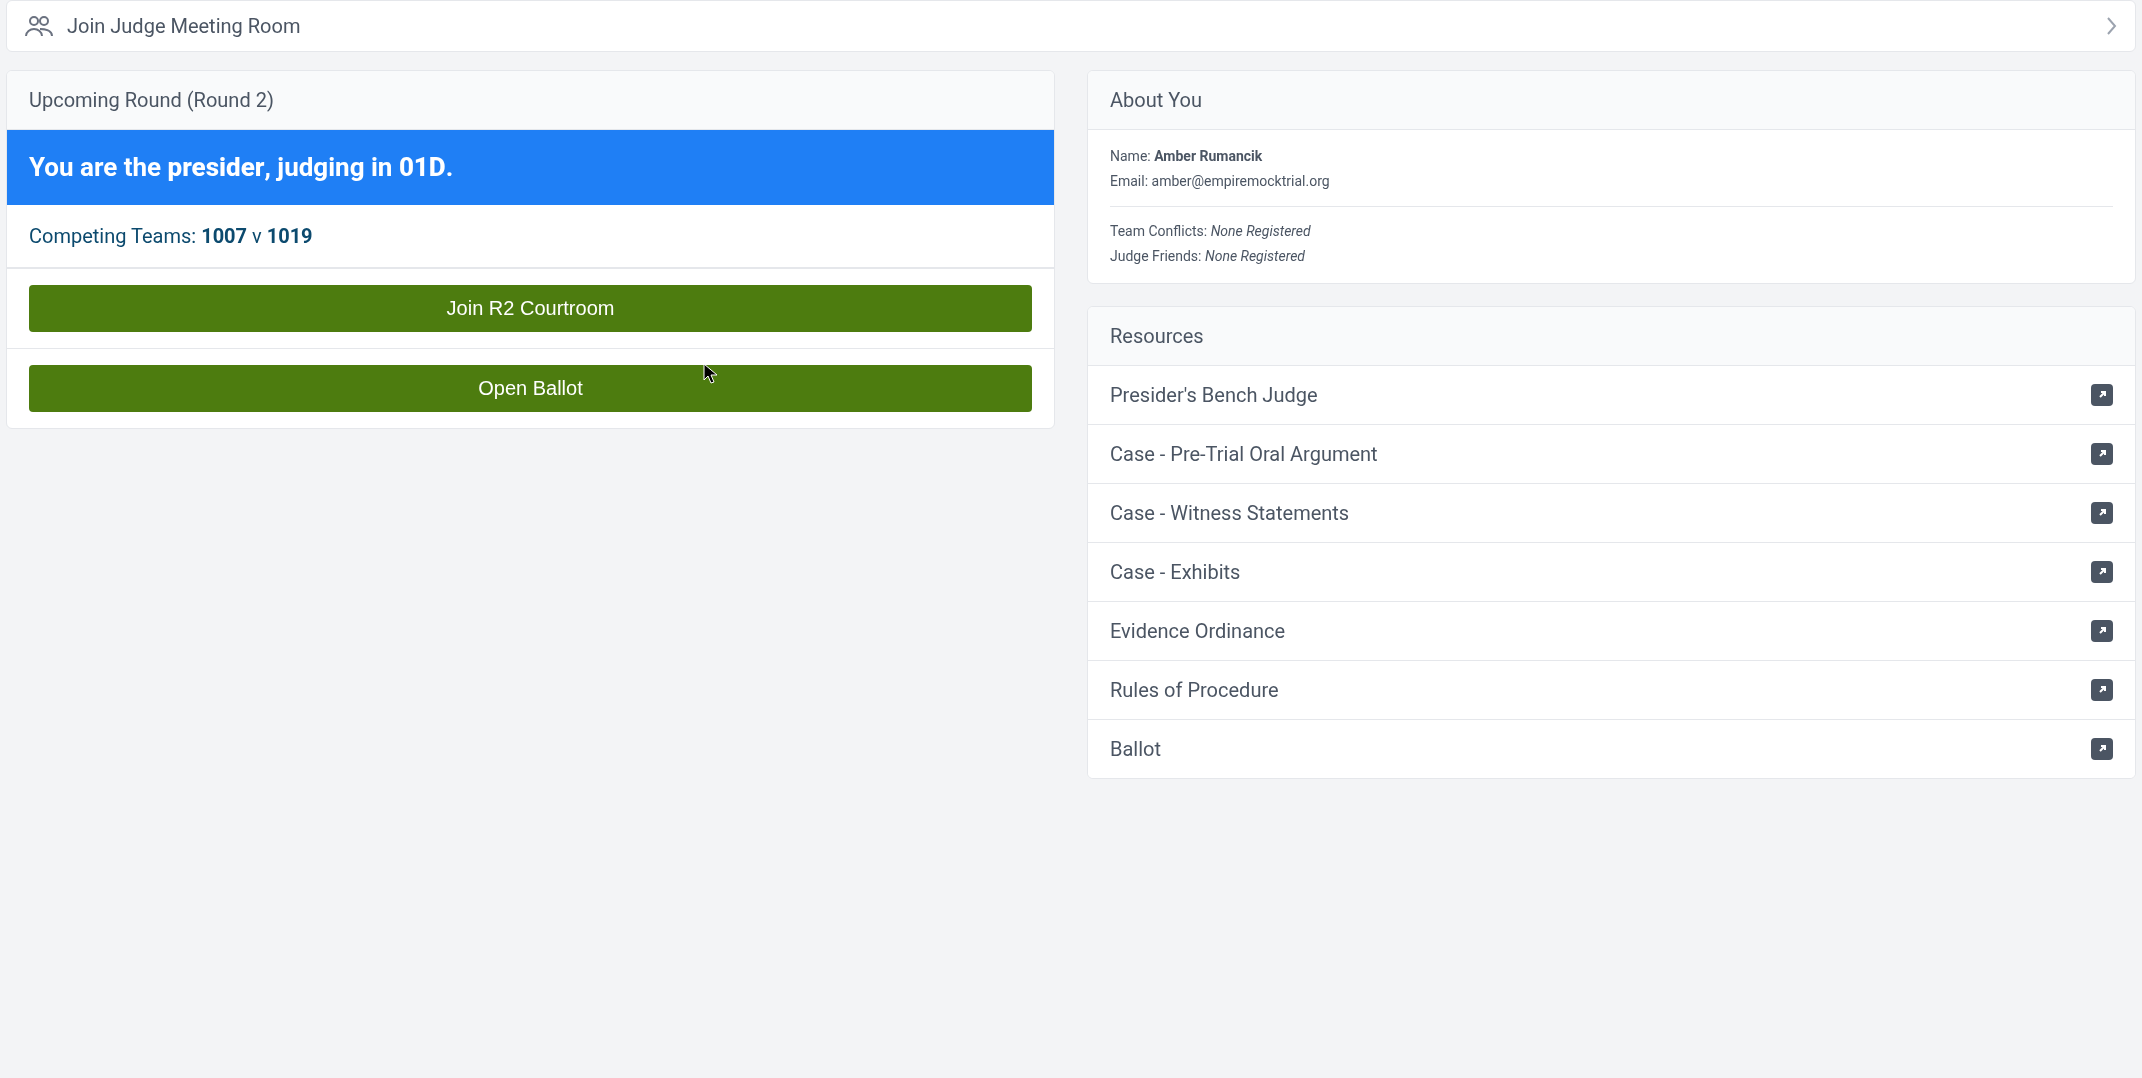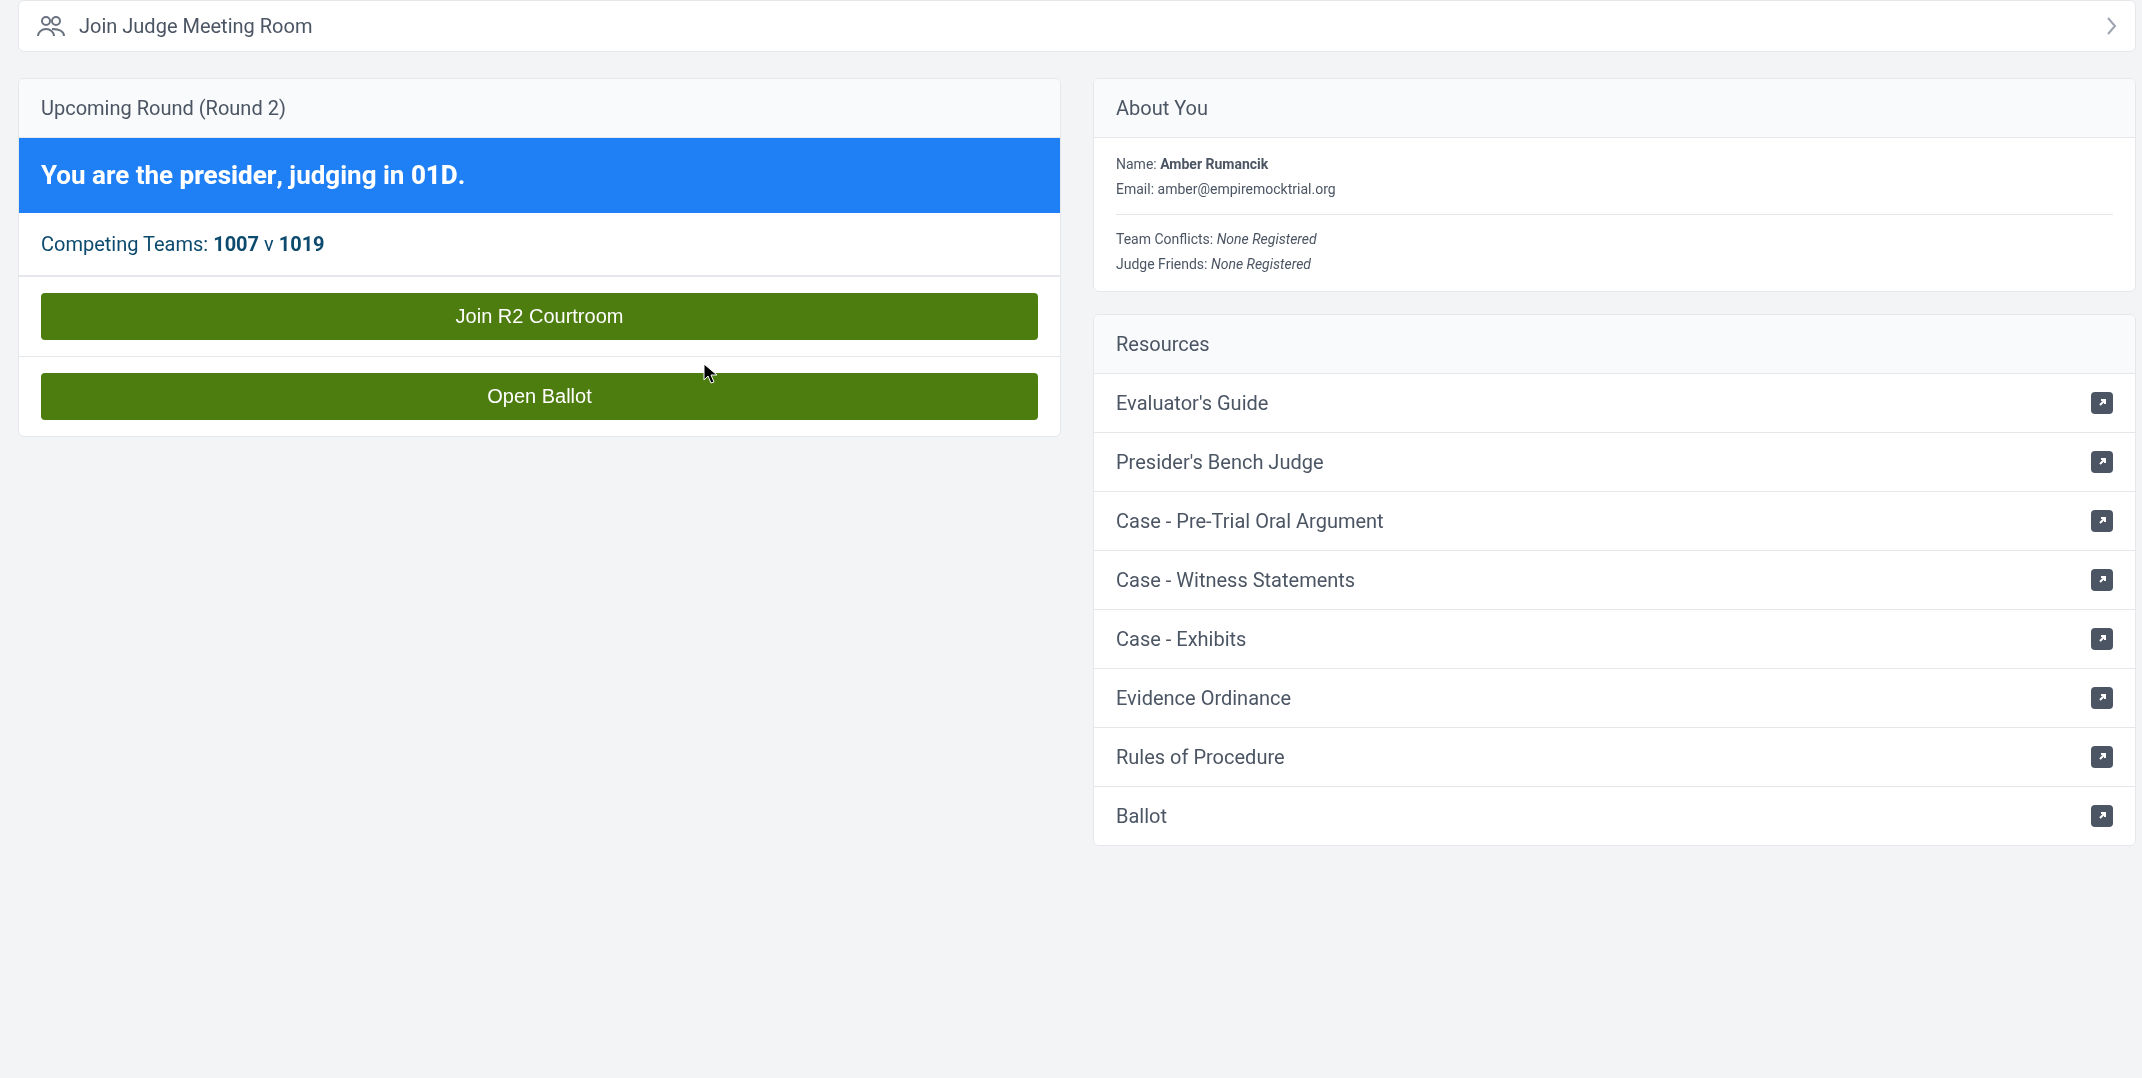--- a/index.html
+++ b/index.html
@@ -4,21 +4,21 @@
   <style>
     * { box-sizing: border-box; margin: 0; padding: 0; }
     body {
       font-family: -apple-system, BlinkMacSystemFont, "Segoe UI", Roboto, Helvetica, Arial, sans-serif;
       background: #f3f4f6;
       color: #4b5563;
       font-size: 20px;
       line-height: 1.5;
     }
     .container {
-      padding: 0 6px 6px 18px;
+      padding: 0 6px 6px 6px;
     }
     .card {
       background: #fff;
       border: 1px solid #e5e7eb;
       border-radius: 6px;
       overflow: hidden;
     }
     .card-header {
       background: #f9fafb;
       padding: 14px 22px;
@@ -45,21 +45,20 @@
       color: #6b7280;
     }
     .columns {
       display: flex;
       gap: 32px;
       align-items: flex-start;
     }
     .col-left, .col-right {
       flex: 1;
       min-width: 0;
-      margin-top: 8px;
     }
     
     .banner {
       background: #1f7ff5;
       color: #fff;
       padding: 18px 22px;
       font-size: 26px;
       font-weight: 700;
     }
     .banner .normal { font-weight: 700; }
@@ -196,28 +195,20 @@
           <div class="about-line mt">
             <span>Judge Friends: </span><span class="i">None Registered</span>
           </div>
         </div>
       </div>
 
       <div class="card resources">
         <div class="card-header">Resources</div>
         <div class="list" id="resources-list">
             <div class="list-item">
-              <span class="label">Evaluator's Guide</span>
-              <span class="ext-badge">
-                <svg width="12" height="12" viewBox="0 0 12 12" fill="none" stroke-width="2">
-                  <path d="M4 8 L9 3 M5 3 H9 V7"></path>
-                </svg>
-              </span>
-            </div>
-            <div class="list-item">
               <span class="label">Presider's Bench Judge</span>
               <span class="ext-badge">
                 <svg width="12" height="12" viewBox="0 0 12 12" fill="none" stroke-width="2">
                   <path d="M4 8 L9 3 M5 3 H9 V7"></path>
                 </svg>
               </span>
             </div>
             <div class="list-item">
               <span class="label">Case - Pre-Trial Oral Argument</span>
               <span class="ext-badge">

